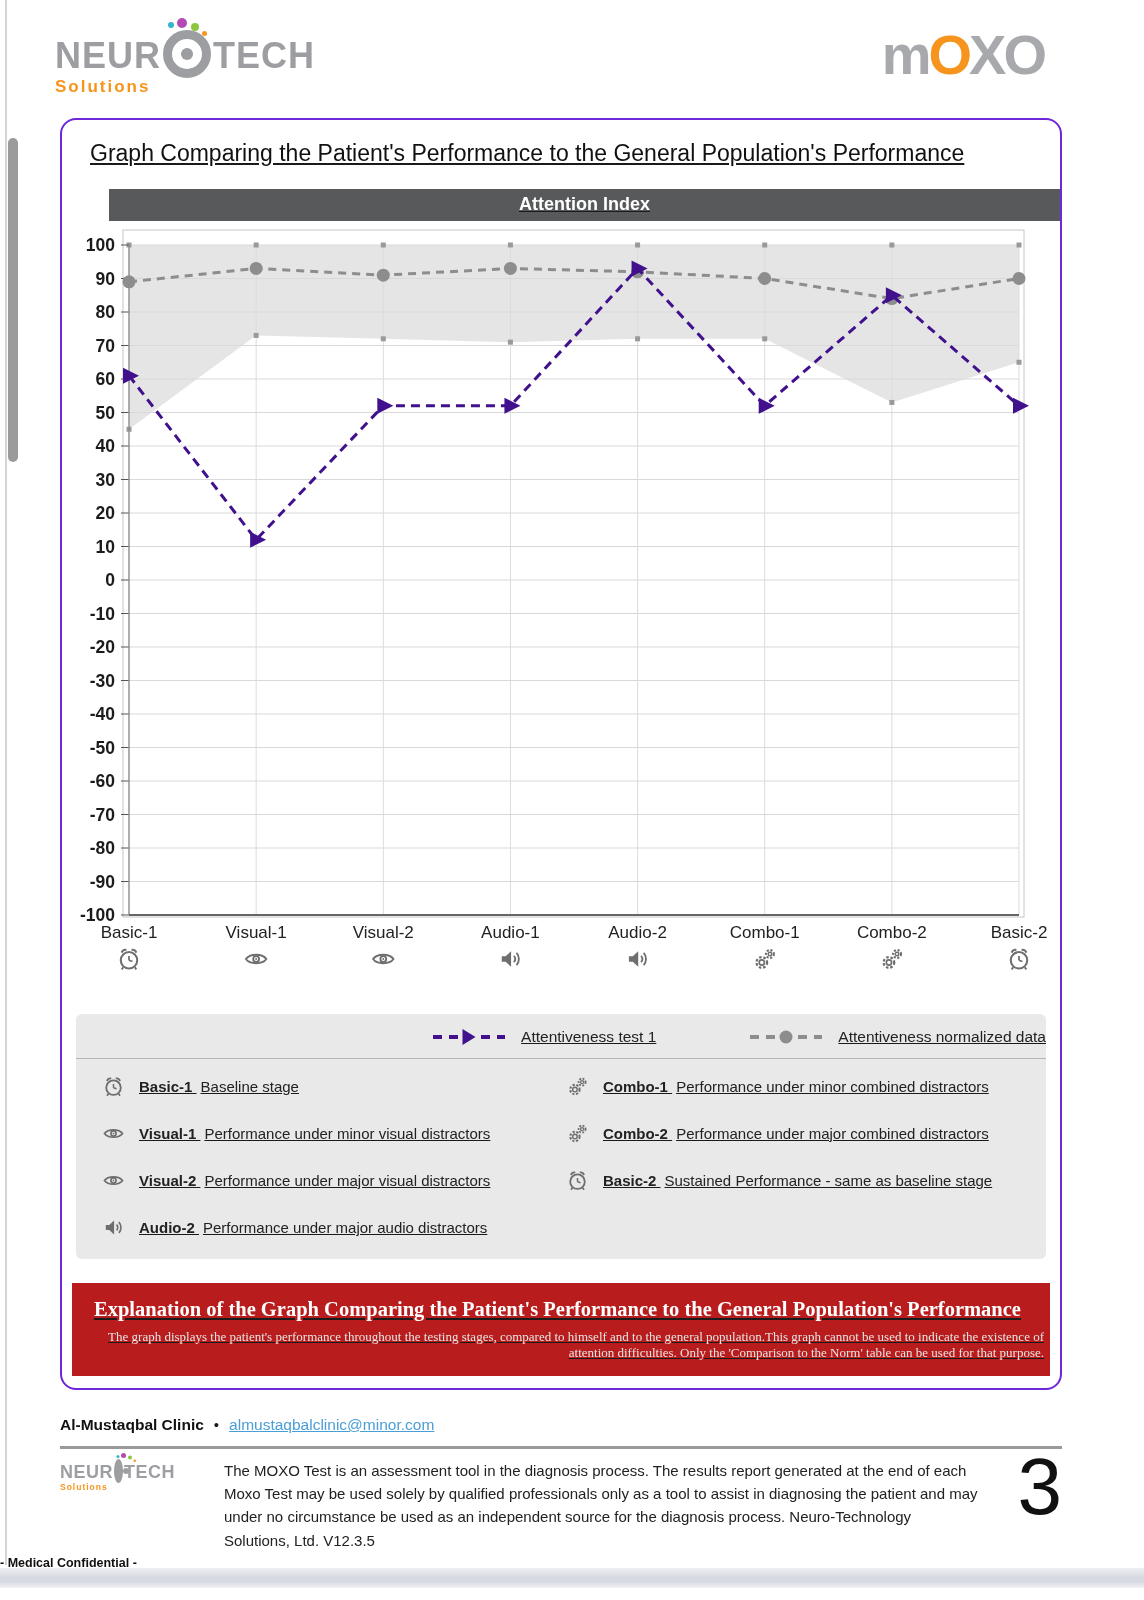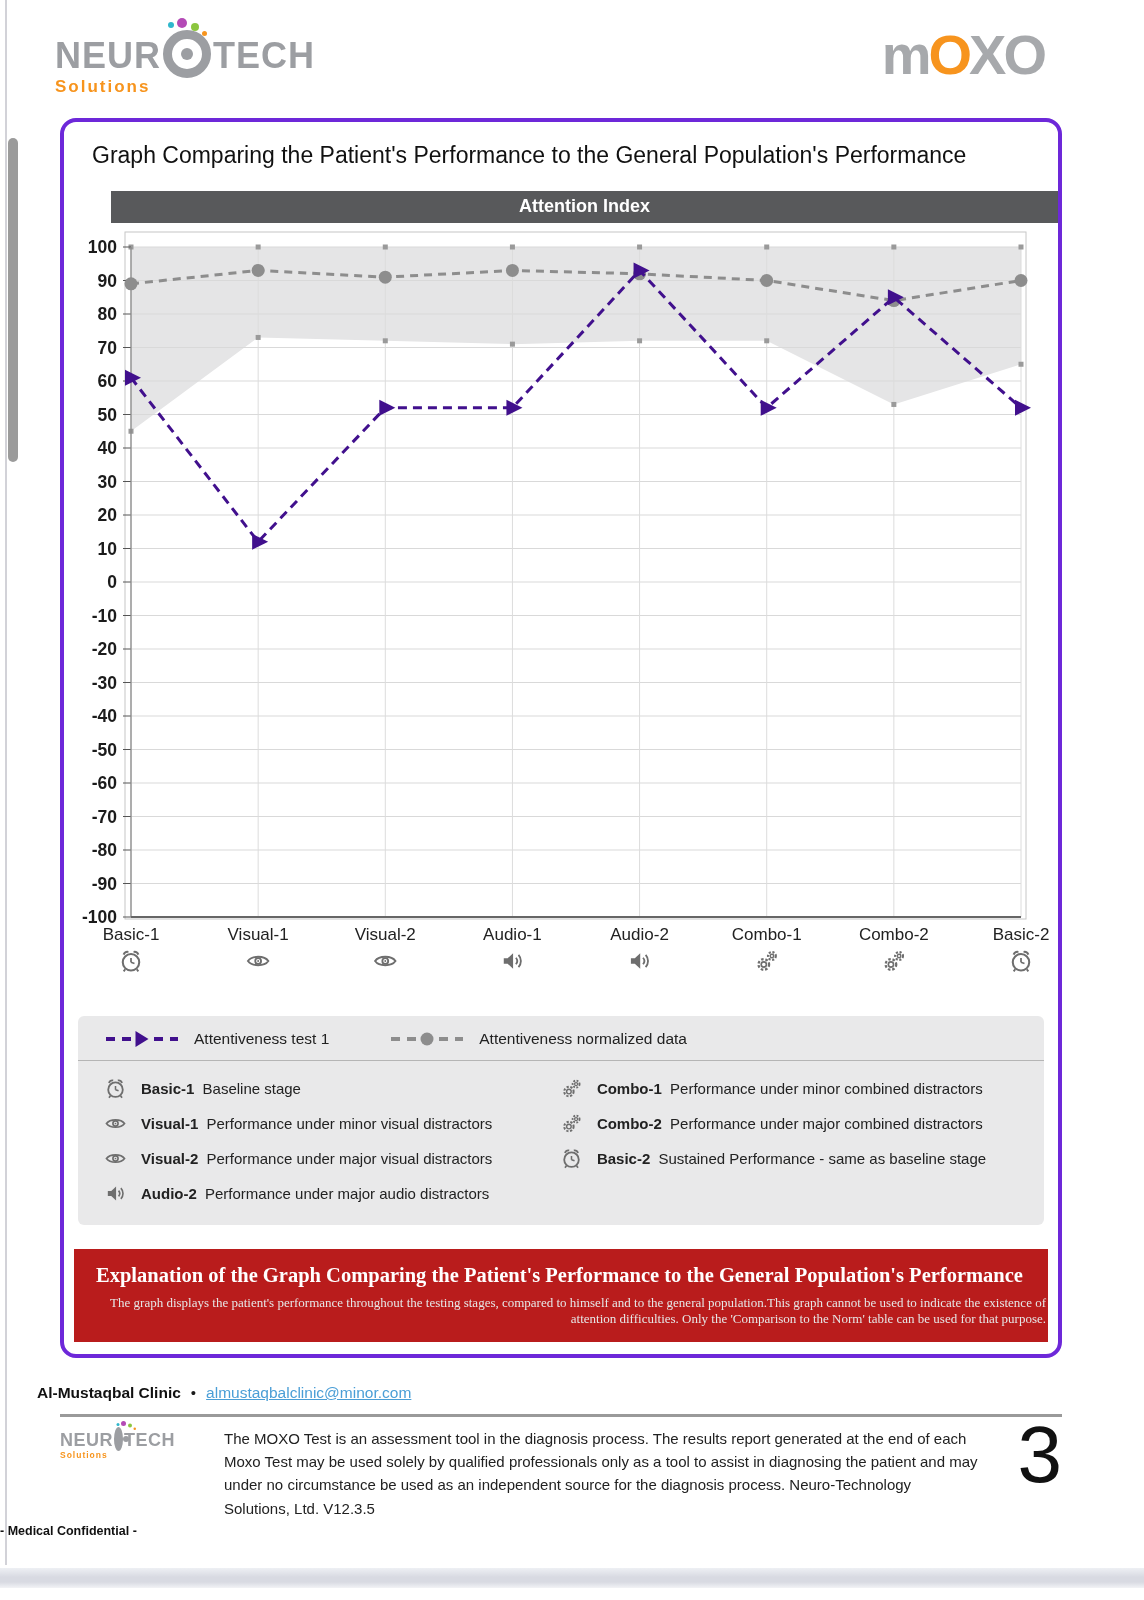--- a/index.html
+++ b/index.html
@@ -22,48 +22,48 @@
   .nt-o .d1{width:6px;height:6px;background:#2fb7cc;left:-4px;top:-17px;}
   .nt-o .d2{width:10px;height:10px;background:#b44ab6;left:5px;top:-21px;}
   .nt-o .d3{width:8px;height:8px;background:#8cc63f;left:19px;top:-16px;}
   .nt-o .d4{width:5px;height:5px;background:#f7941d;left:30px;top:-8px;}
   .nt-sub{font-weight:700;font-size:17px;letter-spacing:2px;color:#f7941d;margin-top:4px;}
   .moxo-logo{font-weight:900;font-size:56px;letter-spacing:-3px;color:#a7a9ac;line-height:.9;}
   .moxo-logo .o1{color:#f7941e;}
   
   .nt-logo.sm{transform:scale(.5);transform-origin:left top;width:150px;}
   
-  .card{margin:0 82px 0 60px;border:4px solid #6d28d9;border-radius:16px;overflow:hidden;background:#fff;}
+  .card{margin:0 82px 0 60px;border:2px solid #6d28d9;border-radius:16px;overflow:hidden;background:#fff;text-decoration:underline;}
   .card-title{font-size:23px;color:#111;margin:20px 26px 22px 28px;}
   .chart-header{background:#58595b;color:#fff;font-weight:700;font-size:18px;text-align:center;padding:5px 0 6px;margin-left:47px;}
   #chart-svg{display:block;margin:5px 0 0 3px;}
   .ytick{font:700 17.5px "Liberation Sans",sans-serif;fill:#1b1b1b;}
   .xtick{font:17px "Liberation Sans",sans-serif;fill:#222;}
   
   .key-box{margin:43px 14px 0 14px;background:#e9e9ea;border-radius:6px;}
-  .series-legend{display:flex;align-items:center;gap:62px;padding:14px 0 12px 28px;border-bottom:1px solid #b5b5b5;}
+  .series-legend{display:flex;align-items:center;gap:94px;padding:14px 0 12px 28px;border-bottom:1px solid #b5b5b5;justify-content:flex-end;}
   .legend-item{display:flex;align-items:center;font-size:15.5px;color:#222;}
   .sample{position:relative;width:72px;height:18px;margin-right:16px;}
   .sample .line{position:absolute;left:0;right:0;top:7px;height:4px;}
   .sample.patient .line{background:repeating-linear-gradient(90deg,#41108d 0 9px,transparent 9px 16px);}
   .sample.norm .line{background:repeating-linear-gradient(90deg,#8d8d8d 0 9px,transparent 9px 16px);}
   .sample .mk{position:absolute;left:50%;top:50%;transform:translate(-50%,-50%);}
   .mk.tri{width:0;height:0;border-top:8px solid transparent;border-bottom:8px solid transparent;border-left:13px solid #41108d;background:#e9e9ea;}
   .mk.dot{width:13px;height:13px;border-radius:50%;background:#8d8d8d;}
   .stage-grid{display:grid;grid-template-columns:1fr 1.04fr;grid-auto-flow:column;grid-template-rows:repeat(4,35px);
-              align-items:center;padding:10px 10px 14px 26px;}
+              align-items:center;padding:10px 10px 14px 26px;gap:12px;}
   .stage-item{display:flex;align-items:center;font-size:15px;color:#222;}
   .st-ic{width:23px;height:23px;margin-right:14px;color:#6e6e6e;flex:0 0 23px;}
   .st-txt b{margin-right:4px;}
   
   .explain{margin:24px 10px 12px 10px;background:#b91c1c;border-radius:0;color:#fff;padding:13px 22px 14px;}
   .explain h2{font-family:"Liberation Serif","DejaVu Serif",serif;font-size:20.5px;margin:0 0 6px;line-height:1.3;}
   .explain p{font-family:"Liberation Serif","DejaVu Serif",serif;font-size:13px;color:#e6e6e6;margin:0;line-height:1.28;width:950px;text-align:right;}
   
-  .clinic-row{margin:26px 0 0 37px;font-size:15.5px;display:flex;align-items:center;gap:10px;}
+  .clinic-row{margin:26px 0 0 60px;font-size:15.5px;display:flex;align-items:center;gap:10px;}
   .clinic-name{font-weight:700;color:#111;}
   .clinic-sep{font-size:15px;}
   .clinic-email{color:#4a9ed6;text-decoration:underline;cursor:pointer;}
   .rule{margin:12px 82px 0 60px;height:3px;background:#9a9a9a;border:0;}
   .footer-row{display:flex;margin:10px 82px 0 60px;align-items:flex-start;}
   .footer-logo{width:160px;height:78px;}
   .disclaimer{font-size:15px;line-height:1.55;color:#222;width:755px;margin-left:4px;}
   .page-num{font-size:80px;font-weight:400;color:#111;margin-left:auto;margin-top:-12px;line-height:1;}
   .confidential{text-align:left;font-weight:700;font-size:12.5px;margin-top:4px;color:#111;}
   svg.defs{position:absolute;width:0;height:0;}

